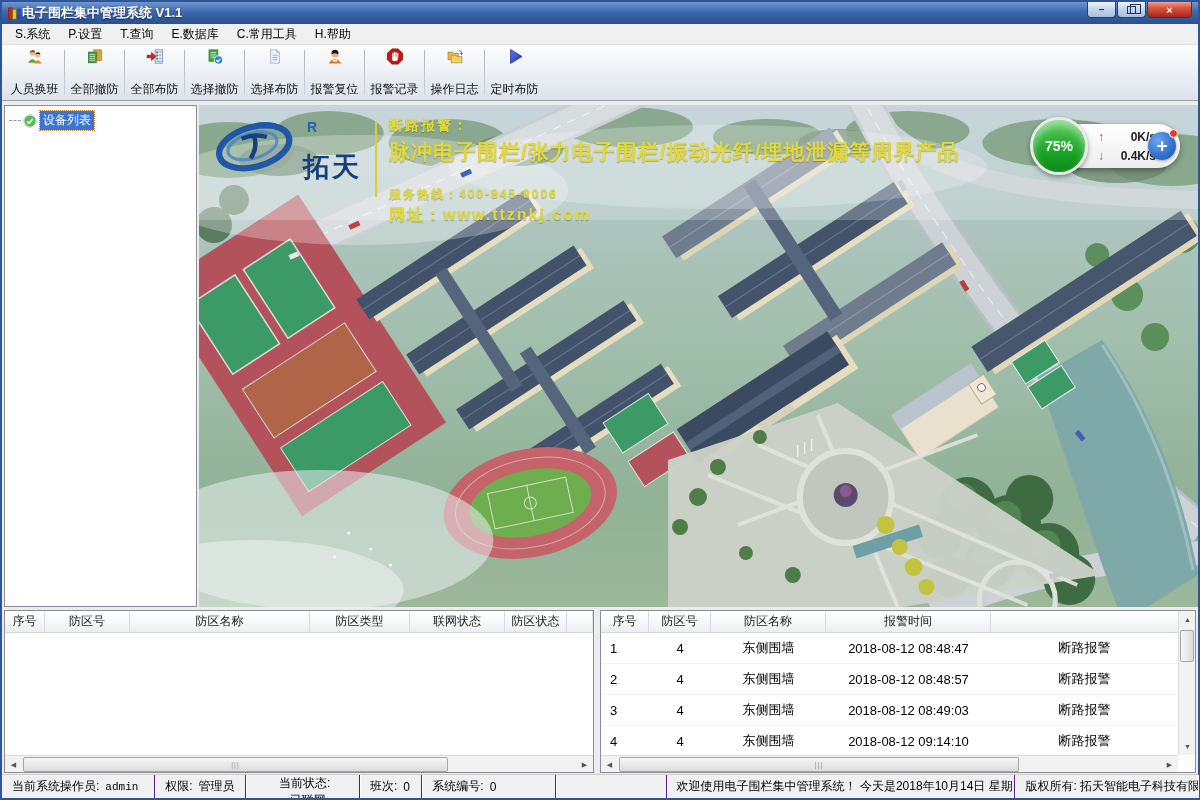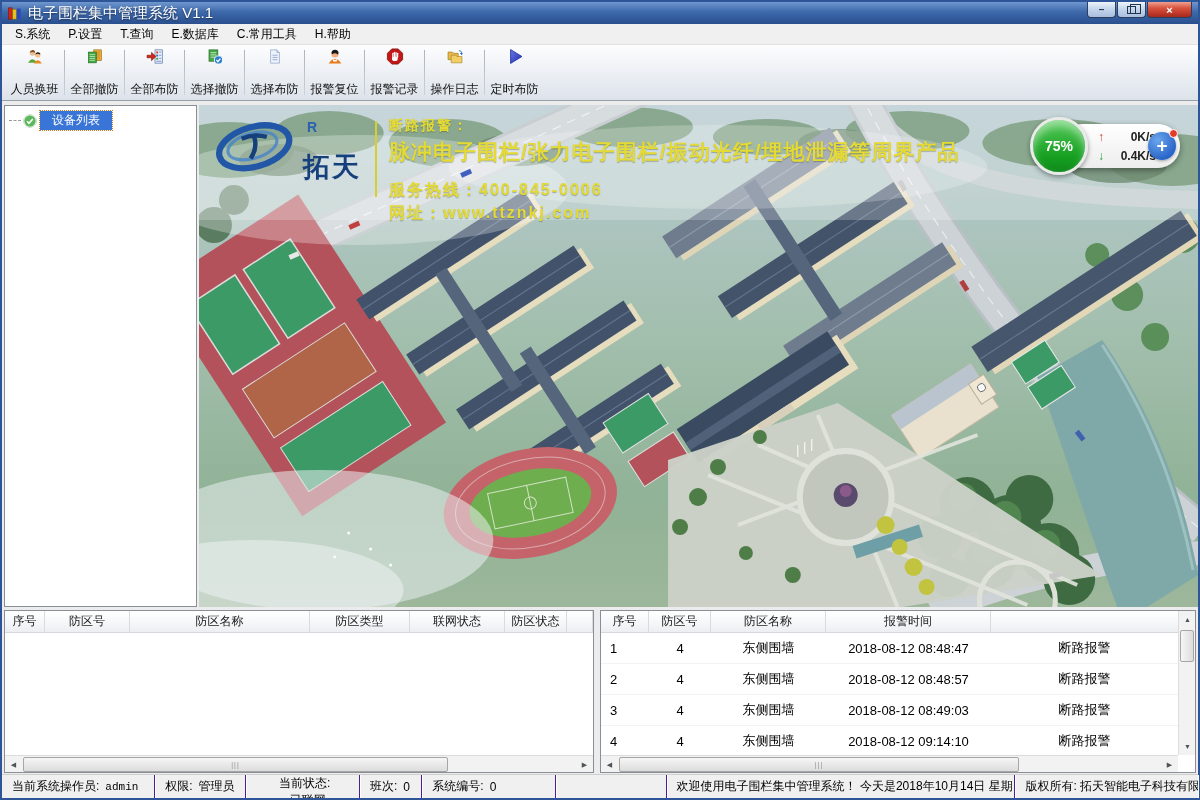--- a/index.html
+++ b/index.html
@@ -2,21 +2,21 @@
 <html><head>
 <meta charset="utf-8">
 <style>
   * { box-sizing: border-box; margin: 0; padding: 0; }
   html,body { width:1200px; height:800px; }
   body { font-family:"Liberation Sans","DejaVu Sans",sans-serif; font-size:12px; background:#888; }
   .window { width:1200px; height:800px; border:2px solid #2e5598; background:#ececec; display:flex; flex-direction:column; }
 
   
   .titlebar { height:22px; background:linear-gradient(#6f97cf,#3d69ab 45%,#2a4f8f 90%,#244挂579); background:linear-gradient(#6f97cf,#3d69ab 45%,#2a4f8f); display:flex; align-items:center; padding:0 5px; position:relative; flex:0 0 22px; }
-  .titlebar .title { color:#fff; font-weight:normal; font-size:15px; margin-left:6px; text-shadow:0 1px 2px rgba(0,0,0,.55); }
+  .titlebar .title { color:#fff; font-weight:bold; font-size:13px; text-shadow:0 1px 2px rgba(0,0,0,.55); }
   .win-controls { position:absolute; right:6px; top:0; display:flex; gap:1px; }
   .wc-btn { height:16px; border:1px solid #2c3f5e; border-top:none; border-radius:0 0 4px 4px; display:flex; align-items:center; justify-content:center; font-size:10px; font-weight:bold; cursor:default; }
   .wc-min,.wc-restore { width:29px; background:linear-gradient(#eef4fb,#c6d6ec 45%,#a9bfdc); color:#23344f; }
   .wc-close { width:45px; background:linear-gradient(#f0a091,#d9543f 40%,#a8才261a); background:linear-gradient(#f0a091,#d9543f 40%,#a8261a); color:#fff; font-size:11px; }
   .restore-glyph { width:9px; height:8px; border:1px solid #23344f; position:relative; background:transparent; }
   .restore-glyph:before { content:""; position:absolute; left:2px; top:-3px; width:9px; height:8px; border:1px solid #23344f; }
 
   
   .menubar { height:21px; background:#f0f0f0; border-bottom:1px solid #e2e2e2; display:flex; align-items:center; padding-left:4px; flex:0 0 21px; }
   .menu-item { padding:2px 9px; color:#000; cursor:default; }
@@ -26,34 +26,34 @@
   .tbtn { width:57px; display:flex; flex-direction:column; align-items:center; justify-content:center; gap:15px; cursor:default; }
   .tbtn svg { width:28px; height:28px; }
   .tbtn .tb-label { font-size:12px; color:#111; white-space:nowrap; }
   .tb-sep { width:1px; background:linear-gradient(#aeb4bc,#cdd2d8); margin:3px 1px; }
 
   
   .content { position:relative; flex:1 1 auto; background:#ececec; overflow:hidden; }
   .tree-panel { position:absolute; left:2px; top:4px; width:193px; height:502px; background:#fff; border:1px solid #8a8e97; }
   .tree-node { display:flex; align-items:center; margin:5px 2px 0 4px; }
   .tree-dash { width:12px; border-top:1px dashed #9a9a9a; margin-right:2px; }
-  .tree-label { background:#3875d7; color:#fff; padding:1px 12px; outline:1px dotted #c87c1e; margin-left:3px; font-size:12px;text-align:right; }
+  .tree-label { background:#3875d7; color:#fff; padding:1px 3px; outline:1px dotted #c87c1e; margin-left:3px; font-size:12px;text-align:right; }
 
   
   .photo-panel { position:absolute; left:197px; top:4px; right:0; height:502px; overflow:hidden; background:#9fb8ab; }
   .photo-panel svg.scene { width:100%; height:100%; display:block; }
   .banner { position:absolute; left:0; top:0; width:100%; height:115px; pointer-events:none; }
   .logo-wrap { position:absolute; left:12px; top:8px; width:175px; height:90px; }
   .brand-cn { position:absolute; left:92px; top:36px; font-size:27px; font-weight:bold; color:#16407c; letter-spacing:2px; }
   .brand-r { position:absolute; left:96px; top:6px; font-size:14px; font-weight:bold; color:#2a62b0; }
   .banner-divider { position:absolute; left:176px; top:16px; width:2px; height:76px; background:#d8ce30; }
   .banner-text { position:absolute; left:190px; top:12px; color:#e4da33; text-shadow:0 1px 1px rgba(40,60,40,.35); }
   .bt-scope { font-size:14px; font-weight:bold; letter-spacing:2px; }
   .bt-products { font-size:21px; font-weight:bold; letter-spacing:1px; margin-top:3px; white-space:nowrap; }
-  .bt-hotline { font-size:16px; font-weight:bold; letter-spacing:2px; margin-top:14px; }
+  .bt-hotline { font-size:12px; font-weight:bold; letter-spacing:2px; margin-top:20px; }
   .bt-site { font-size:16px; font-weight:bold; letter-spacing:2px; margin-top:2px; }
 
   
   .net-widget { position:absolute; right:16px; top:12px; width:152px; height:58px; }
   .nw-pill { position:absolute; left:30px; top:7px; right:2px; height:44px; border-radius:22px; background:linear-gradient(#ffffff,#ededed); box-shadow:0 2px 6px rgba(0,0,0,.4); }
   .nw-gauge { position:absolute; left:0; top:0; width:58px; height:58px; border-radius:50%; background:linear-gradient(#55c95a,#17a022 70%,#0f8a1a); border:3px solid #e8ebe8; box-shadow:0 2px 5px rgba(0,0,0,.4), inset 0 6px 8px rgba(255,255,255,.45); color:#fff; font-weight:bold; font-size:14px; display:flex; align-items:center; justify-content:center; }
   .nw-rows { position:absolute; left:68px; top:10px; width:58px; }
   .nw-row { display:flex; justify-content:space-between; align-items:center; height:19px; font-size:12px; color:#222; font-weight:bold; }
   .nw-up { color:#d03424; font-weight:bold; }
   .nw-down { color:#1fa337; font-weight:bold; }

